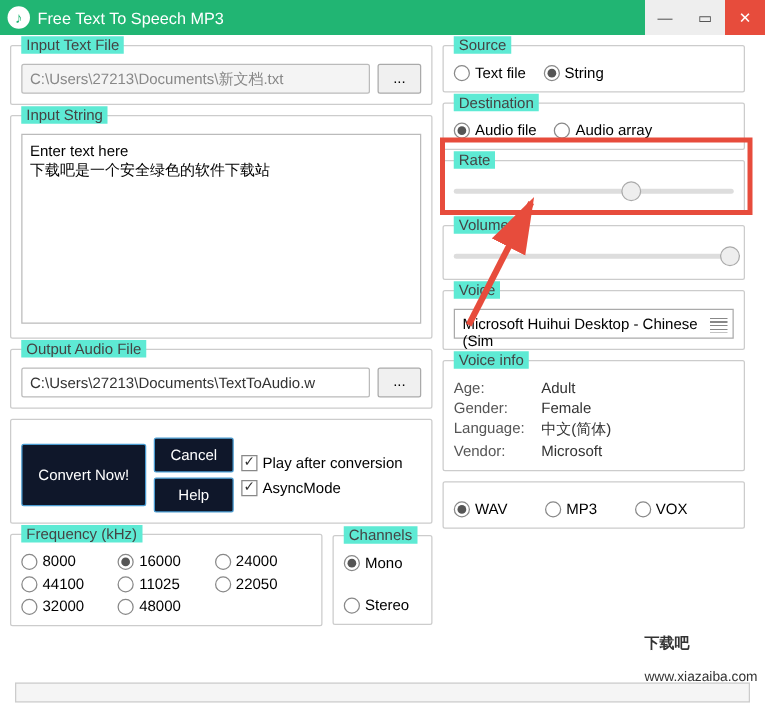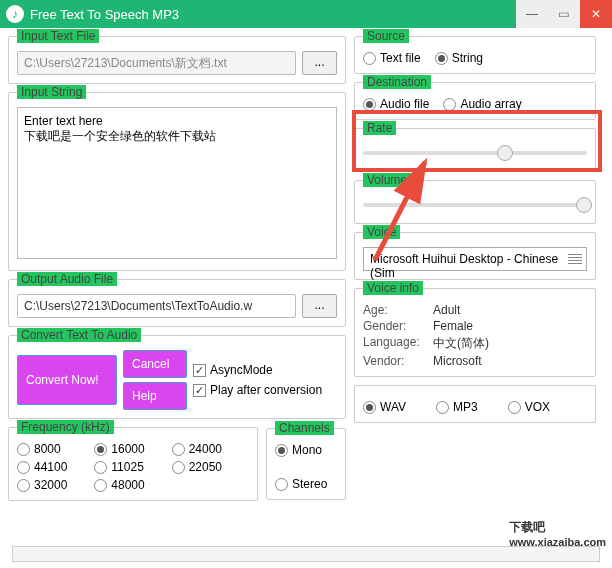--- a/index.html
+++ b/index.html
@@ -7,27 +7,27 @@
 .titlebar { height: 28px; background: #21b573; display: flex; align-items: center; color: #fff; }
 .titlebar .app-icon { width: 18px; height: 18px; border-radius: 50%; background: #fff; color: #21b573; display: flex; align-items: center; justify-content: center; margin: 0 6px; font-weight: bold; }
 .titlebar .title { flex: 1; font-size: 13px; }
 .titlebar .wbtn { width: 32px; height: 28px; display: flex; align-items: center; justify-content: center; background: #eee; color: #555; }
 .titlebar .wbtn.close { background: #e74c3c; color: #fff; }
 .content { display: flex; padding: 8px; gap: 8px; }
 .col { display: flex; flex-direction: column; gap: 8px; }
 .col.left { width: 338px; }
 .col.right { width: 242px; }
 .group { border: 1px solid #ccc; border-radius: 2px; position: relative; padding: 14px 8px 8px 8px; }
-.group > .legend { position: absolute; top: -8px; left: 8px; background: #22c55e; padding: 0 4px; color: #444; }
+.group > .legend { position: absolute; top: -8px; left: 8px; background: #5eead4; padding: 0 4px; color: #444; }
 .row { display: flex; align-items: center; gap: 6px; }
 .input { border: 1px solid #bbb; background: #f4f4f4; color: #888; padding: 4px 6px; height: 24px; width: 100%; border-radius: 2px; }
 .input.enabled { background: #fff; color: #333; }
 .textarea { border: 1px solid #bbb; background: #fff; padding: 6px; height: 152px; width: 100%; resize: none; overflow-y: scroll; }
 .btn-small { width: 40px; height: 24px; background: #f0f0f0; border: 1px solid #aaa; border-radius: 2px; text-align: center; line-height: 20px; cursor: pointer; }
-.btn-blue { background: #d946ef; color: #fff; border: 1px solid #4a9cd1; border-radius: 2px; padding: 6px 8px; cursor: pointer; }
+.btn-blue { background: #0f172a; color: #fff; border: 1px solid #4a9cd1; border-radius: 2px; padding: 6px 8px; text-align: center; cursor: pointer; }
 .btn-blue.big { width: 100px; height: 50px; line-height: 36px; }
 .radio-row { display: flex; align-items: center; gap: 14px; }
 .radio-item, .check-item { display: flex; align-items: center; gap: 4px; cursor: pointer; }
 .radio { width: 13px; height: 13px; border: 1px solid #888; border-radius: 50%; display: flex; align-items: center; justify-content: center; background: #fff; }
 .radio.sel::after { content: ""; width: 7px; height: 7px; background: #555; border-radius: 50%; }
 .cbox { width: 13px; height: 13px; border: 1px solid #888; background: #fff; display: flex; align-items: center; justify-content: center; }
 .cbox.sel::after { content: "✓"; font-size: 11px; color: #333; line-height: 1; }
 .slider { position: relative; height: 20px; display: flex; align-items: center; }
 .strack { height: 4px; background: #ddd; border-radius: 2px; width: 100%; position: relative; }
 .sthumb { position: absolute; top: -6px; width: 16px; height: 16px; background: #eee; border: 1px solid #aaa; border-radius: 50%; }
@@ -72,35 +72,34 @@
 
     <div class="group">
       <span class="legend">Output Audio File</span>
       <div class="row">
         <input class="input enabled" value="C:\Users\27213\Documents\TextToAudio.w" style="">
         <div class="btn-small">...</div>
       </div>
     </div>
 
     <div class="group">
-      <span class="legend">Convert Text To Audio</span>
       <div class="row">
         <div class="btn-blue big">Convert Now!</div>
         <div style="display:flex;flex-direction:column;gap:4px;">
           <div class="btn-blue" style="width:64px">Cancel</div>
           <div class="btn-blue" style="width:64px">Help</div>
         </div>
         <div style="display:flex;flex-direction:column;gap:6px;">
           <label class="check-item">
               <span class="cbox sel"></span>
-              <span>AsyncMode</span>
+              <span>Play after conversion</span>
             </label>
           <label class="check-item">
               <span class="cbox sel"></span>
-              <span>Play after conversion</span>
+              <span>AsyncMode</span>
             </label>
         </div>
       </div>
     </div>
 
     <div class="row" style="gap:8px;">
       <div class="group" style="flex:1">
         <span class="legend">Frequency (kHz)</span>
         <div class="freq-grid" id="freq-grid">
             <label class="radio-item">
@@ -246,16 +245,16 @@
   <defs>
       <marker id="ah" markerWidth="10" markerHeight="10" refX="8" refY="3" orient="auto">
         <path d="M0,0 L0,6 L9,3 z" fill="#e74c3c"></path>
       </marker>
     </defs>
   <line x1="15" y1="110" x2="65" y2="12" stroke="#e74c3c" stroke-width="5" marker-end="url(#ah)"></line>
 </svg>
 
 <div class="watermark">
   <div>下载吧</div>
-  <div style="font-size:11px;font-weight:bold;">www.xiazaiba.com</div>
+  <div style="font-size:11px;font-weight:normal;margin-top:13px;">www.xiazaiba.com</div>
 </div>
 
 <div class="progressbar"></div>
 
 </body></html>

